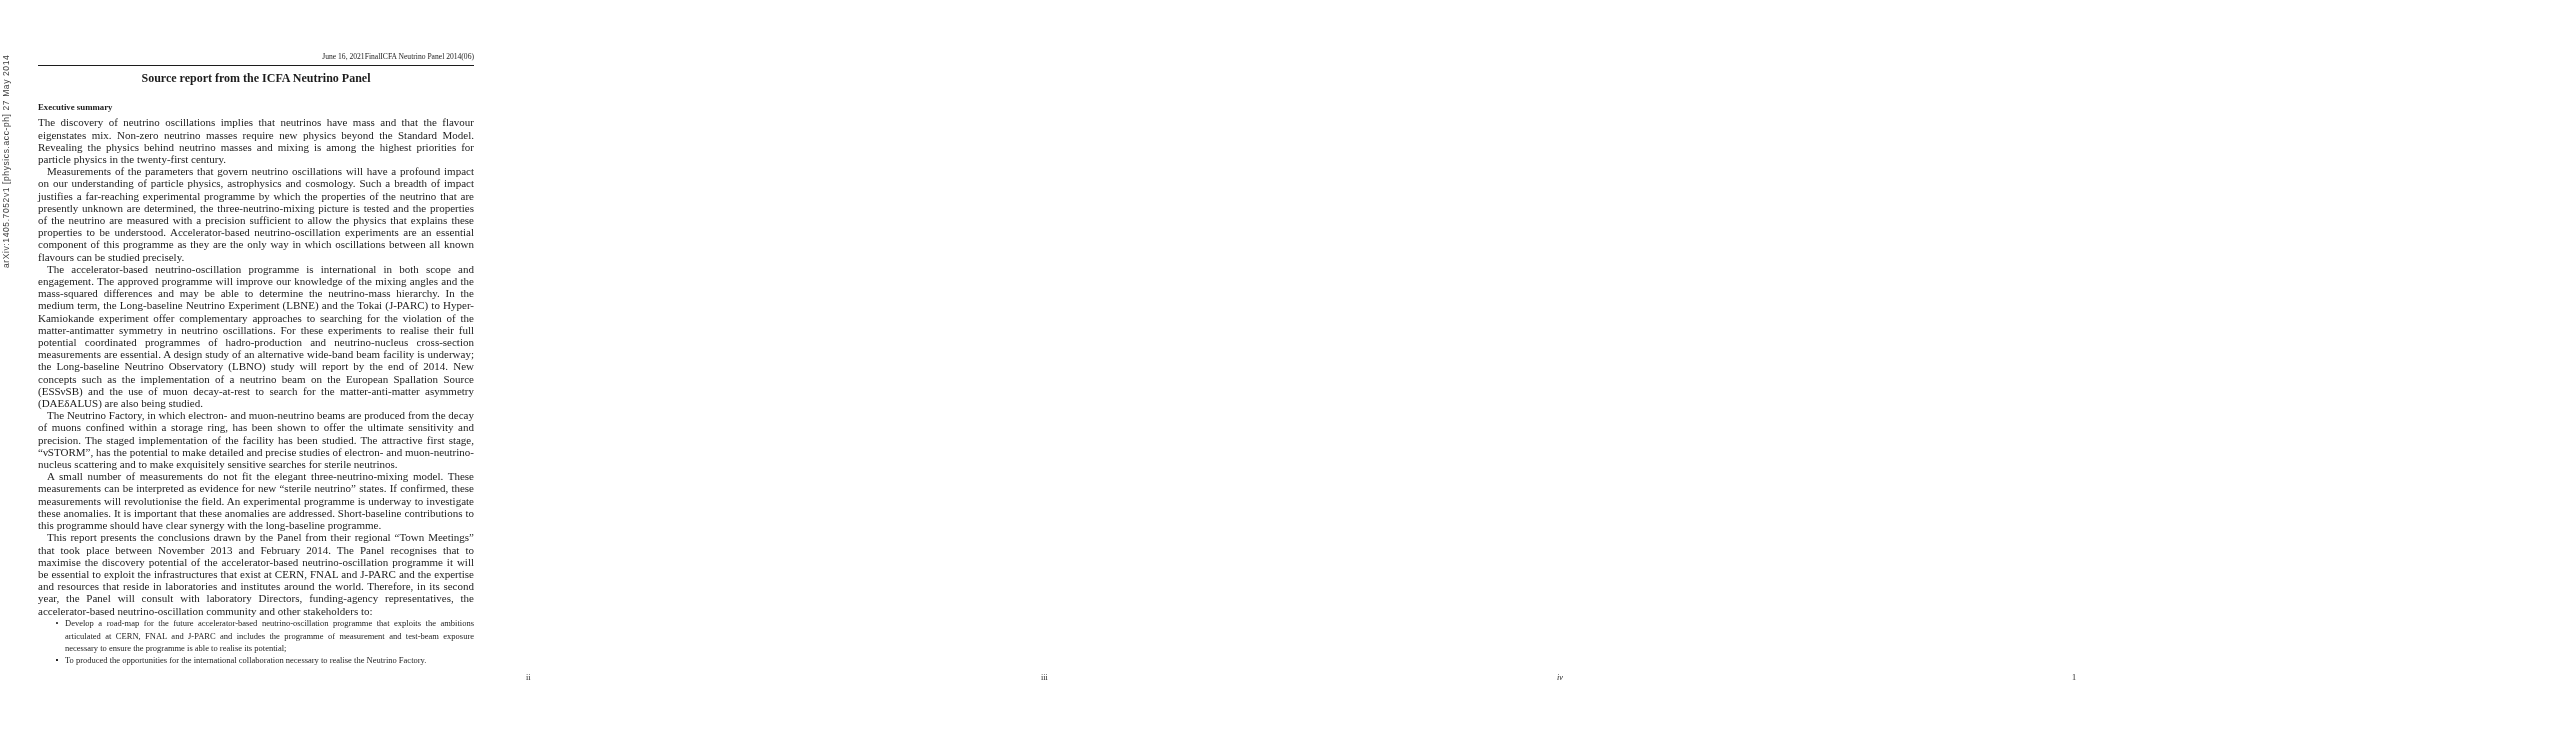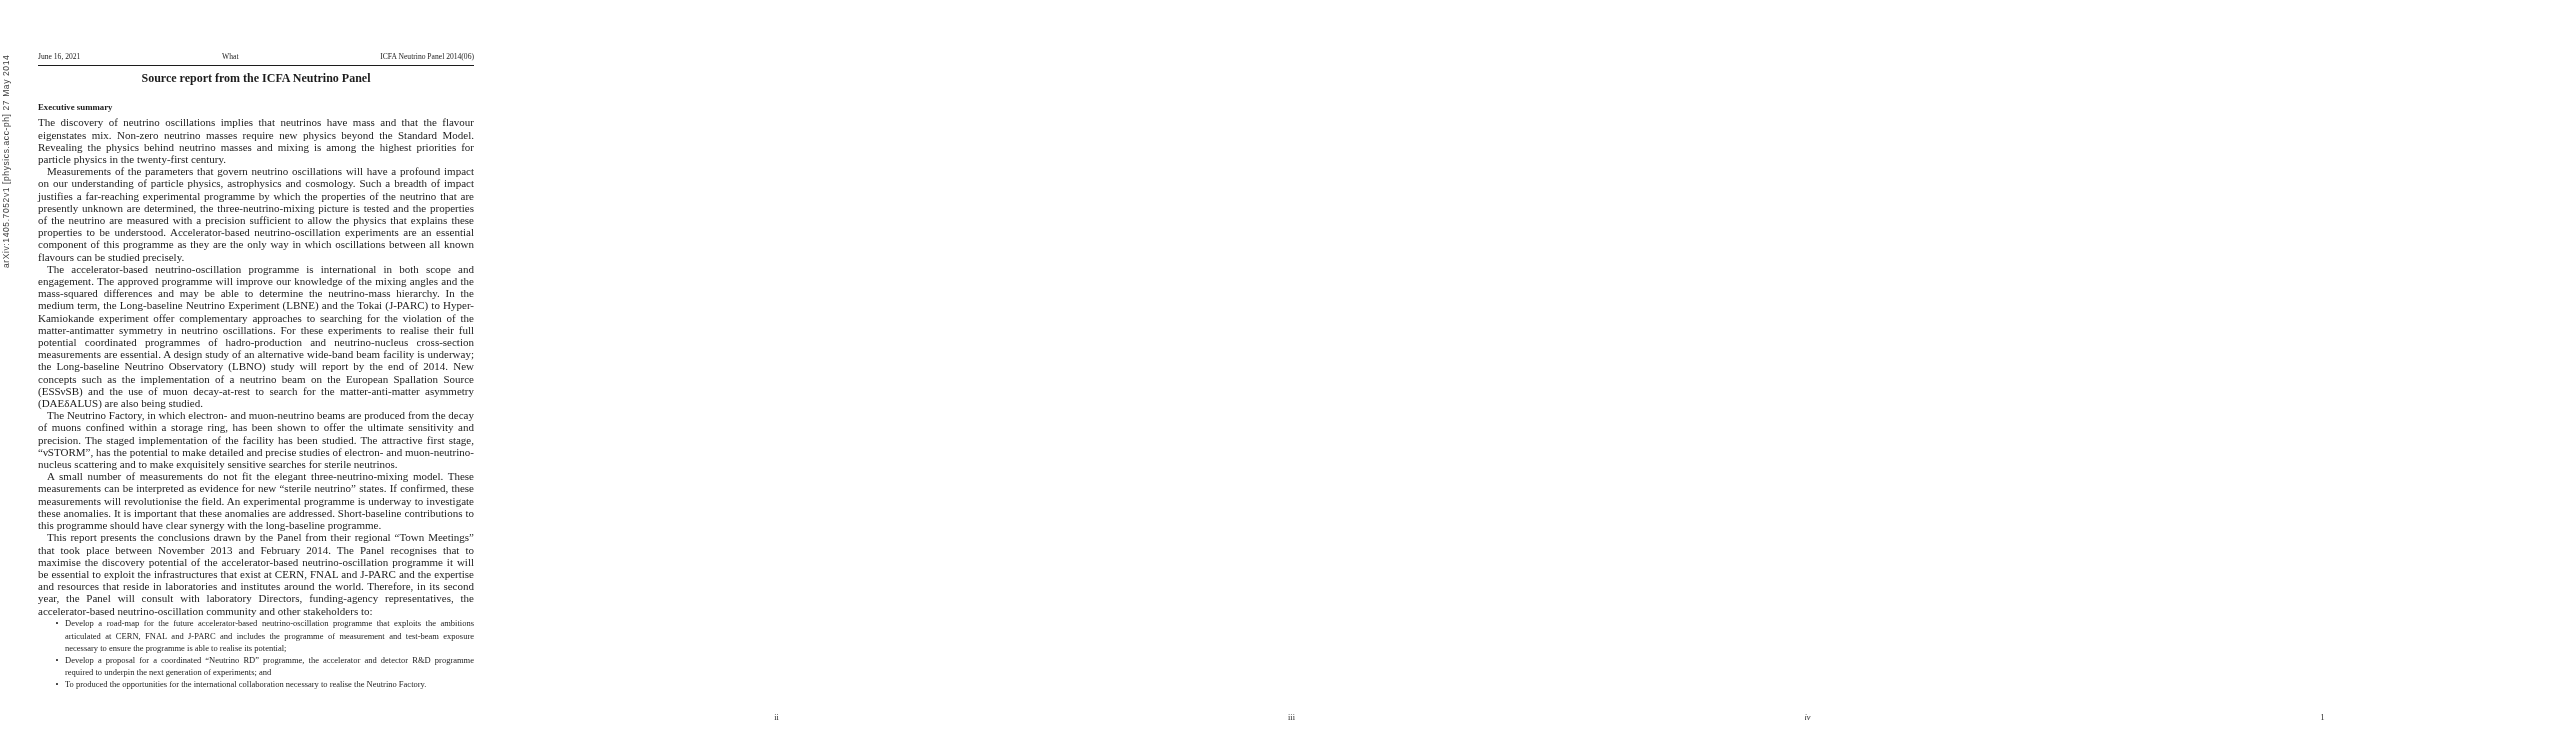--- a/index.html
+++ b/index.html
@@ -5,33 +5,33 @@
   html,body{margin:0;padding:0;background:#ffffff;}
   body{width:2576px;height:729px;overflow:hidden;position:relative;
        font-family:"Liberation Serif","DejaVu Serif",serif;color:#1c1c1c;}
   .page{position:absolute;top:0;height:729px;width:515px;background:#ffffff;}
   #page-i   {left:0;}
   #page-ii  {left:515px;}
   #page-iii {left:1030px;}
   #page-iv  {left:1546px;font-style:italic;}
   #page-1   {left:2061px;}
 
-  .page-footer{position:absolute;top:673px;left:4px;width:100%;
-               text-align:center;font-size:8.2px;color:#1c1c1c;margin-top:40px;}
+  .page-footer{position:absolute;top:673px;left:11px;width:100%;
+               text-align:left;font-size:8.2px;color:#1c1c1c;}
 
   
   .arxiv-stamp{position:absolute;left:1.2px;top:61px;height:207px;
                writing-mode:vertical-rl;transform:rotate(180deg);
                font-family:"Liberation Sans","DejaVu Sans",sans-serif;
                font-size:8.5px;color:#3d3d3d;letter-spacing:0.6px;white-space:nowrap;}
 
   
   .textcol{position:absolute;}
   #col-title{left:38px;top:52px;width:436px;}
-  .doc-header{display:flex;justify-content:space-between;align-items:baseline;
+  .doc-header{display:flex;justify-content:flex-end;align-items:baseline;
               font-size:7.6px;line-height:9.7px;border-bottom:0.9px solid #1c1c1c;
               padding-bottom:3px;}
   .doc-title{text-align:center;font-weight:bold;font-size:12px;line-height:14.6px;
              margin-top:5.5px;}
   .exec-heading{font-weight:bold;font-size:8.8px;line-height:11px;margin-top:16px;
                 margin-bottom:3.6px;}
   .body-p{margin:0;font-size:11px;line-height:12.2px;text-align:justify;}
   .body-p.ind{text-indent:9px;}
   .bullet-list{margin:0.6px 0 0 0;padding:0;list-style:none;}
   .bullet-item{position:relative;padding-left:27px;font-size:8.5px;line-height:12.2px;
@@ -57,36 +57,36 @@
 </style>
 </head>
 <body>
 
 <div class="page" id="page-i">
   <div class="arxiv-stamp">arXiv:1405.7052v1  [physics.acc-ph]  27 May 2014</div>
 
   <div class="textcol" id="col-title">
     <div class="doc-header">
       <span>June 16, 2021</span>
-      <span>What</span>
+      <span>Final</span>
       <span>ICFA Neutrino Panel 2014(06)</span>
     </div>
     <div class="doc-title">Source report from the ICFA Neutrino Panel</div>
     <div class="exec-heading">Executive summary</div>
     <div id="exec-paragraphs">
         <p class="body-p">The discovery of neutrino oscillations implies that neutrinos have mass and that the flavour eigenstates mix. Non-zero neutrino masses require new physics beyond the Standard Model.  Revealing the physics behind neutrino masses and mixing is among the highest priorities for particle physics in the twenty-first century.</p>
         <p class="body-p ind">Measurements of the parameters that govern neutrino oscillations will have a profound impact on our understanding of particle physics, astrophysics and cosmology. Such a breadth of impact justifies a far-reaching experimental programme by which the properties of the neutrino that are presently unknown are determined, the three-neutrino-mixing picture is tested and the properties of the neutrino are measured with a precision sufficient to allow the physics that explains these properties to be understood. Accelerator-based neutrino-oscillation experiments are an essential component of this programme as they are the only way in which oscillations between all known flavours can be studied precisely.</p>
         <p class="body-p ind">The accelerator-based neutrino-oscillation programme is international in both scope and engagement. The approved programme will improve our knowledge of the mixing angles and the mass-squared differences and may be able to determine the neutrino-mass hierarchy. In the medium term, the Long-baseline Neutrino Experiment (LBNE) and the Tokai (J-PARC) to Hyper-Kamiokande experiment offer complementary approaches to searching for the violation of the matter-antimatter symmetry in neutrino oscillations. For these experiments to realise their full potential coordinated programmes of hadro-production and neutrino-nucleus cross-section measurements are essential. A design study of an alternative wide-band beam facility is underway; the Long-baseline Neutrino Observatory (LBNO) study will report by the end of 2014. New concepts such as the implementation of a neutrino beam on the European Spallation Source (ESSνSB) and the use of muon decay-at-rest to search for the matter-anti-matter asymmetry (DAEδALUS) are also being studied.</p>
         <p class="body-p ind">The Neutrino Factory, in which electron- and muon-neutrino beams are produced from the decay of muons confined within a storage ring, has been shown to offer the ultimate sensitivity and precision. The staged implementation of the facility has been studied. The attractive first stage, “νSTORM”, has the potential to make detailed and precise studies of electron- and muon-neutrino-nucleus scattering and to make exquisitely sensitive searches for sterile neutrinos.</p>
         <p class="body-p ind">A small number of measurements do not fit the elegant three-neutrino-mixing model. These measurements can be interpreted as evidence for new “sterile neutrino” states. If confirmed, these measurements will revolutionise the field. An experimental programme is underway to investigate these anomalies. It is important that these anomalies are addressed. Short-baseline contributions to this programme should have clear synergy with the long-baseline programme.</p>
         <p class="body-p ind">This report presents the conclusions drawn by the Panel from their regional “Town Meetings” that took place between November 2013 and February 2014. The Panel recognises that to maximise the discovery potential of the accelerator-based neutrino-oscillation programme it will be essential to exploit the infrastructures that exist at CERN, FNAL and J-PARC and the expertise and resources that reside in laboratories and institutes around the world. Therefore, in its second year, the Panel will consult with laboratory Directors, funding-agency representatives, the accelerator-based neutrino-oscillation community and other stakeholders to:</p>
       </div>
     <ul class="bullet-list" id="exec-bullets">
         <li class="bullet-item"><span class="marker">•</span><span>Develop a road-map for the future accelerator-based neutrino-oscillation programme that exploits the ambitions articulated at CERN, FNAL and J-PARC and includes the programme of measurement and test-beam exposure necessary to ensure the programme is able to realise its potential;</span></li>
-        <li class="bullet-item"><span class="marker">•</span><span>Develop a proposal for a coordinated “Neutrino RD” programme, the accelerator and detector R&amp;D programme required to underpin the next generation of experiments; and</span></li>
+        <li class="bullet-item"><span class="marker">•</span></li>
         <li class="bullet-item"><span class="marker">•</span><span>To produced the opportunities for the international collaboration necessary to realise the Neutrino Factory.</span></li>
       </ul>
   </div>
 </div>
 
 <div class="page" id="page-ii">
   <div class="page-footer">ii</div>
 </div>
 
 <div class="page" id="page-iii">

